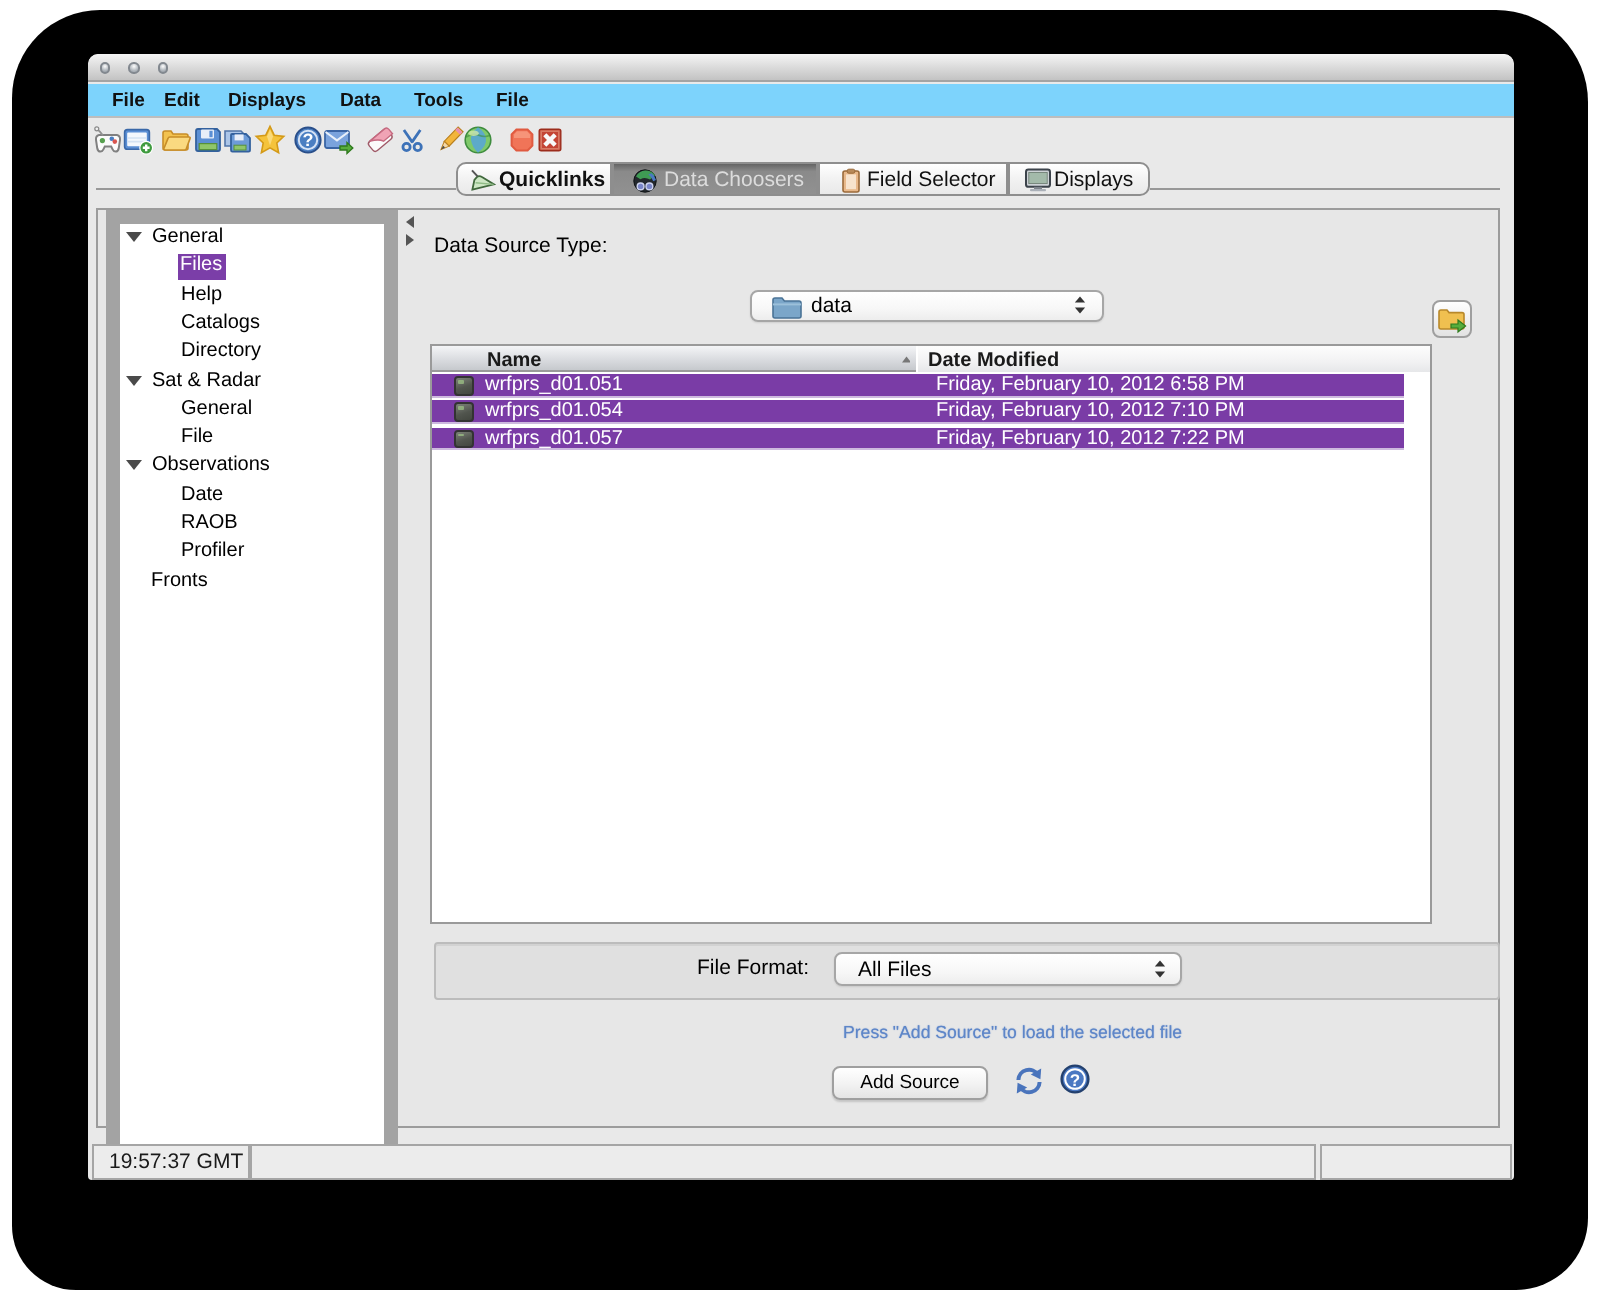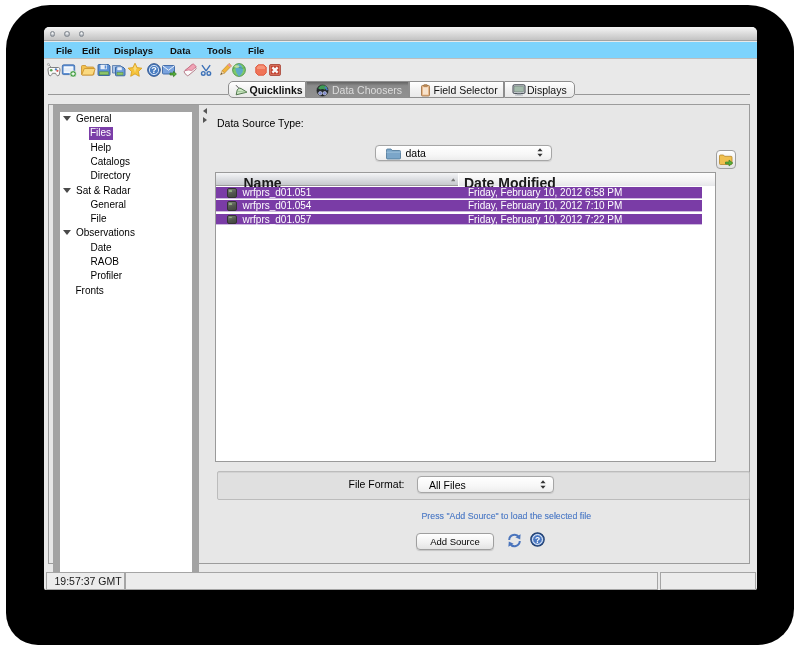--- a/index.html
+++ b/index.html
@@ -50,21 +50,21 @@
   .lbl { font-size:10.5px; color:#000; }
   .combo { border:1px solid #a6a6a6; border-radius:4px;
     background:linear-gradient(#ffffff,#f7f7f7 60%,#ededed);
     box-shadow:0 0.5px 1px rgba(0,0,0,0.10); font-size:10.5px; color:#000; }
   .cbarr { position:absolute; right:7.5px; top:50%; margin-top:-4.5px; width:6px; height:9px; }
   
   #tbl { left:165.5px; top:67px; width:501.5px; height:290px; background:#fff;
     border:1px solid #9a9a9a; }
   #thead { position:absolute; left:0; top:0; width:499.5px; height:13.4px;
     background:linear-gradient(#f4f5f7,#d8dade 60%,#c6c9cd);
-    border-bottom:1px solid #9a9a9a; font-size:14px; color:#1a1a1a; }
+    border-bottom:1px solid #9a9a9a; font-size:10px; color:#1a1a1a; }
   .prow { position:absolute; left:0; width:486.5px; height:11.8px; background:#7a3ca6;
     border-bottom:1.5px solid #cdb9de; color:#fff; font-size:10px; line-height:11.8px; white-space:nowrap; }
   .ficon { position:absolute; left:11px; top:1.2px; width:10px; height:9.5px; border-radius:2px;
     background:linear-gradient(160deg,#7e837a,#51554e 55%,#42463f);
     border:0.5px solid #333; }
   .ficon:before { content:""; position:absolute; left:1px; top:1px; width:3px; height:1.6px;
     background:#9fc888; opacity:0.7; border-radius:0.5px; }
   
   #band { left:167.5px; top:366px; width:533px; height:29px; background:#e0e0e0;
     border:1px solid #bcbcbc; border-radius:2px; box-shadow:inset 0 1px 0 #d2d2d2; }
@@ -336,21 +336,21 @@
             <span style="position:absolute;left:252.5px">Friday, February 10, 2012 7:10 PM</span>
           </div>
         <div class="prow" style="top:41px">
             <span class="ficon"></span>
             <span style="position:absolute;left:27px">wrfprs_d01.057</span>
             <span style="position:absolute;left:252.5px">Friday, February 10, 2012 7:22 PM</span>
           </div>
       </div>
       <div id="band" class="abs">
         <span class="lbl" style="position:absolute;left:131px;top:6px;">File Format:</span>
-        <div class="combo" style="position:absolute;left:199.5px;top:4px;width:137px;height:17.5px;">
+        <div class="combo" style="position:absolute;left:199.5px;top:4px;width:174px;height:17.5px;">
           <span style="position:absolute;left:11px;top:2px;">All Files</span>
           <svg class="cbarr" viewBox="0 0 7 10">
               <path d="M3.5 0 L6.5 3.5 L0.5 3.5 Z" fill="#333"></path>
               <path d="M3.5 10 L6.5 6.5 L0.5 6.5 Z" fill="#333"></path>
             </svg>
         </div>
       </div>
       <div id="hint" class="abs">Press "Add Source" to load the selected file</div>
       <div id="addbtn" class="abs">Add Source</div>
       <svg class="abs" style="left:457.5px;top:428px" width="15" height="15" viewBox="0 0 15 15">

